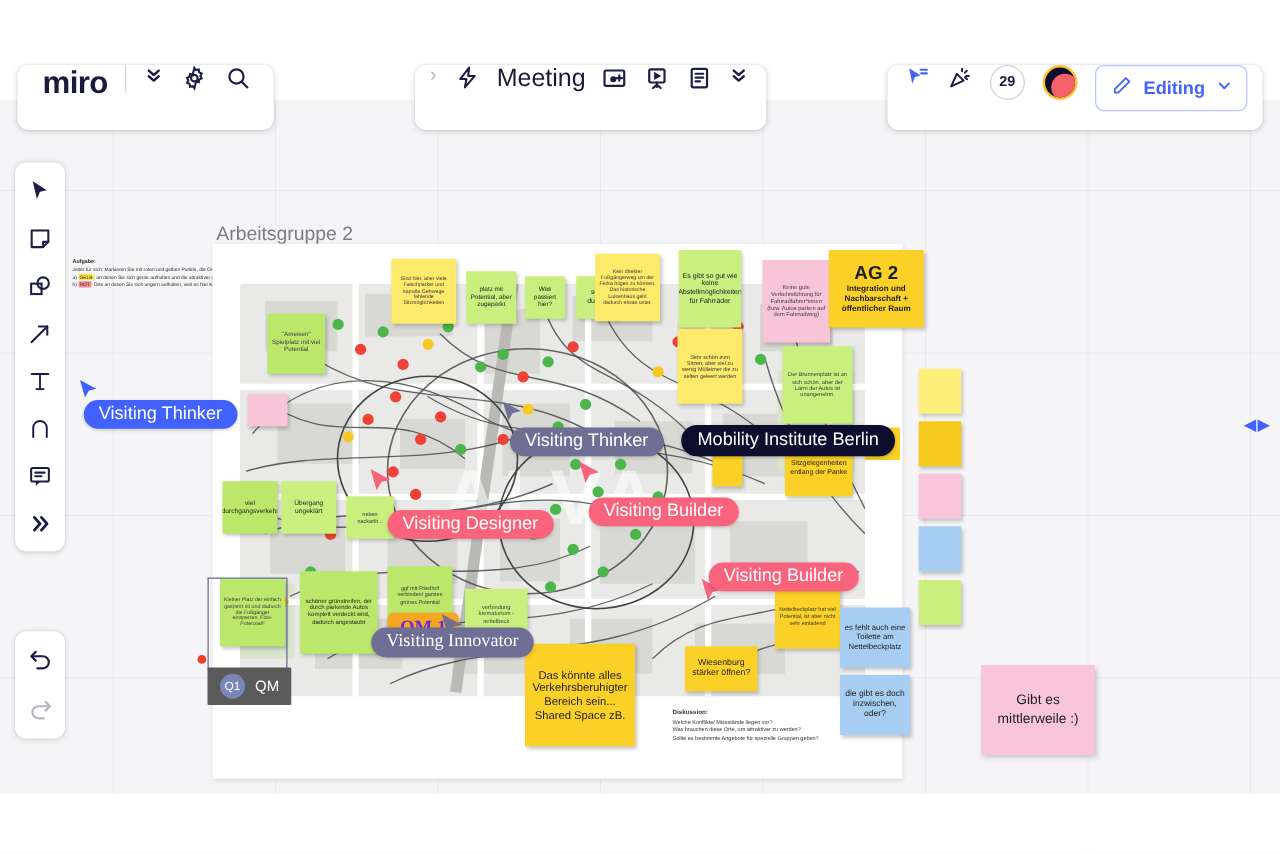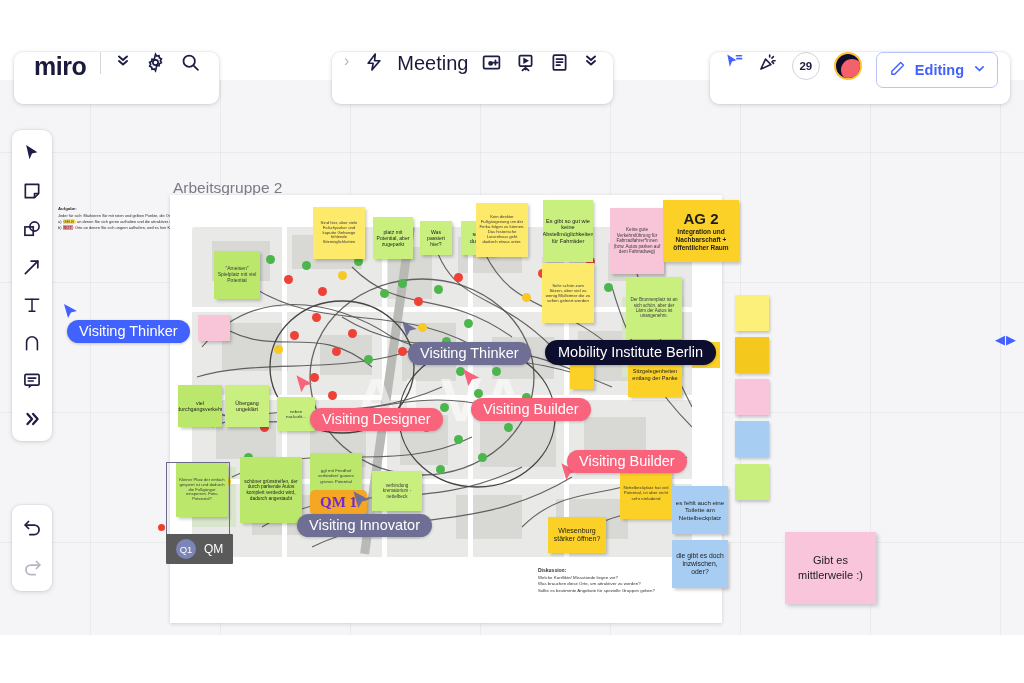--- a/index.html
+++ b/index.html
@@ -323,20 +323,21 @@
     <div class="sn y blurry" style="left:372px;top:68px;width:52px;height:60px;font-size:4.4px;">Sehr schön zum Sitzen, aber viel zu wenig Mülleimer die zu selten geleert werden</div>
     <div class="sn g2 blurry" style="left:456px;top:82px;width:56px;height:62px;font-size:4.5px;">Der Brunnenplatz ist an sich schön, aber der Lärm der Autos ist unangenehm.</div>
     <div class="sn y2" style="left:458px;top:158px;width:54px;height:44px;font-size:5.6px;">Sitzgelegenheiten entlang der Panke</div>
     <div class="sn g" style="left:8px;top:190px;width:44px;height:42px;font-size:5.3px;">viel durchgangsverkehr</div>
     <div class="sn g2" style="left:55px;top:190px;width:44px;height:42px;font-size:5.3px;">Übergang ungeklärt</div>
     <div class="sn g2 blurry" style="left:107px;top:202px;width:38px;height:34px;font-size:4.4px;">neben nackarlit...</div>
     <div class="sn g blurry" style="left:6px;top:268px;width:52px;height:54px;font-size:4.2px;">Kleiner Platz der einfach gesperrt ist und dadurch die Fußgänger einsperren. Foto-Potenzial!!</div>
     <div class="sn g" style="left:70px;top:262px;width:62px;height:66px;font-size:4.8px;">schöner grünstreifen, der durch parkende Autos komplett verdeckt wird, dadurch angestaubt</div>
     <div class="sn g blurry" style="left:140px;top:258px;width:52px;height:46px;font-size:4.4px;">ggf mit Friedhof verbinden/ ganzes grünes Potential</div>
     <div class="sn g2 blurry" style="left:202px;top:276px;width:50px;height:40px;font-size:4.6px;">verbindung krematorium - nettelbeck</div>
+    <div class="sn y2" style="left:250px;top:320px;width:88px;height:82px;font-size:9px;">Das könnte alles Verkehrsberuhigter Bereich sein... Shared Space zB.</div>
     <div class="sn y2" style="left:378px;top:322px;width:58px;height:36px;font-size:7px;">Wiesenburg stärker öffnen?</div>
     <div class="sn y2 blurry" style="left:450px;top:272px;width:52px;height:52px;font-size:4.4px;">Nettelbeckplatz hat viel Potential, ist aber nicht sehr einladend</div>
     <div class="sn p blurry" style="left:28px;top:120px;width:32px;height:26px;font-size:3.6px;"></div>
     <div class="sn y2 blurry" style="left:400px;top:150px;width:24px;height:44px;font-size:3.4px;"></div>
 
     <div class="disc" style="left:368px;top:372px;">
       <b>Diskussion:</b><br>
       <span>Welche Konflikte/ Missstände liegen vor?</span><br>
       <span>Was brauchen diese Orte, um attraktiver zu werden?</span><br>
       <span>Sollte es bestimmte Angebote für spezielle Gruppen geben?</span>
@@ -402,21 +403,21 @@
     <svg width="22" height="22" viewBox="0 0 18 18" style="position:absolute;left:6px;top:30px;">
       <path d="M2,1 L15,8 L9,9.5 L6,15 Z" fill="#f9637c"></path>
     </svg>
     <div class="tag" style="left:14px;top:18px;background:#f9637c;">Visiting Builder</div>
   </div>
 
   <div class="cursor" style="left:293px;top:462px;">
     <svg width="22" height="22" viewBox="0 0 18 18" style="position:absolute;left:58px;top:-12px;">
       <path d="M2,1 L15,8 L9,9.5 L6,15 Z" fill="#6f6f95"></path>
     </svg>
-    <div class="tag" style="left:4px;top:12px;background:#6f6f95;">Visiting Innovator</div>
+    <div class="tag" style="left:4px;top:0;background:#6f6f95;font-family:Liberation Serif, serif;">Visiting Innovator</div>
   </div>
 
   <div class="tooltip-dark" style="left:545px;top:300px;">Mobility Institute Berlin</div>
 
   <div class="edge-arrow">
     <span>◀</span>
     <span>▶</span>
   </div>
 </div>
 

